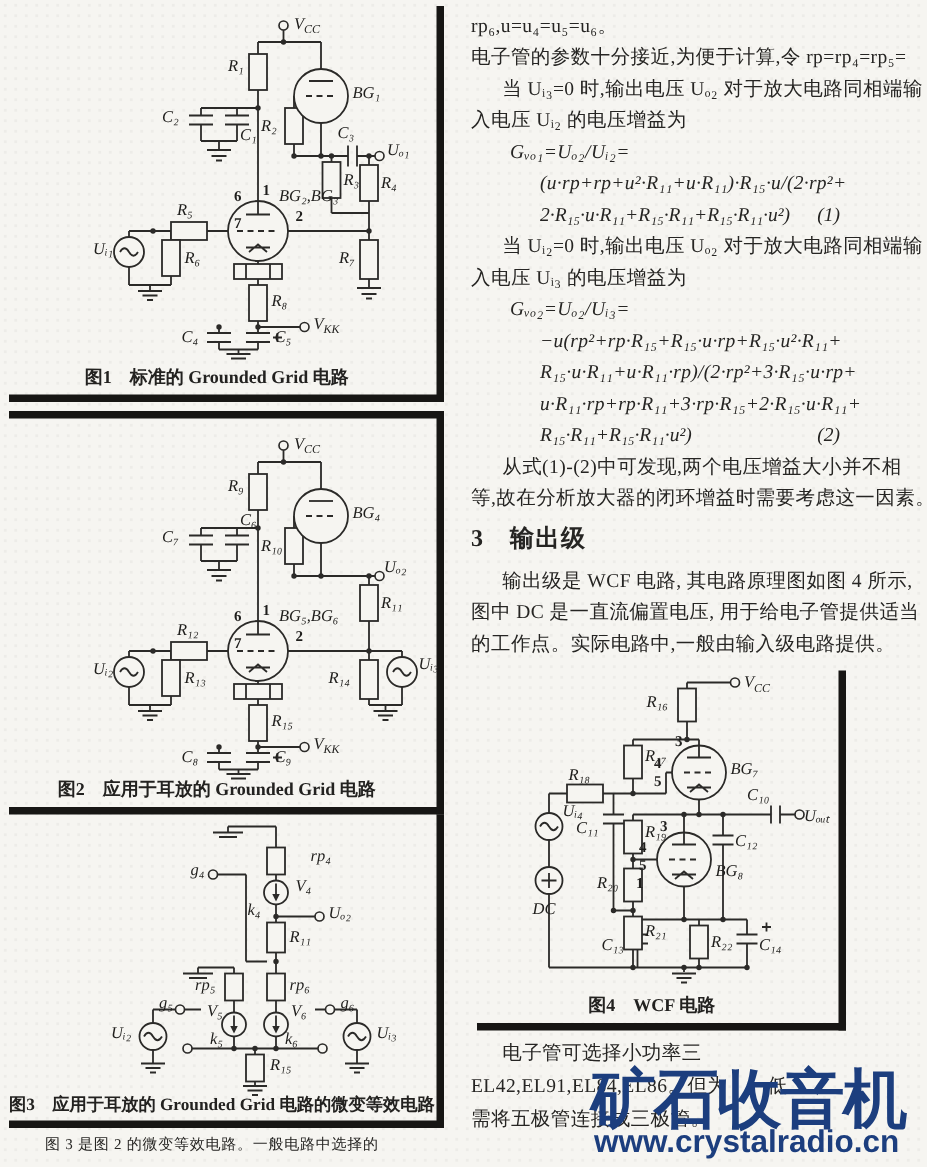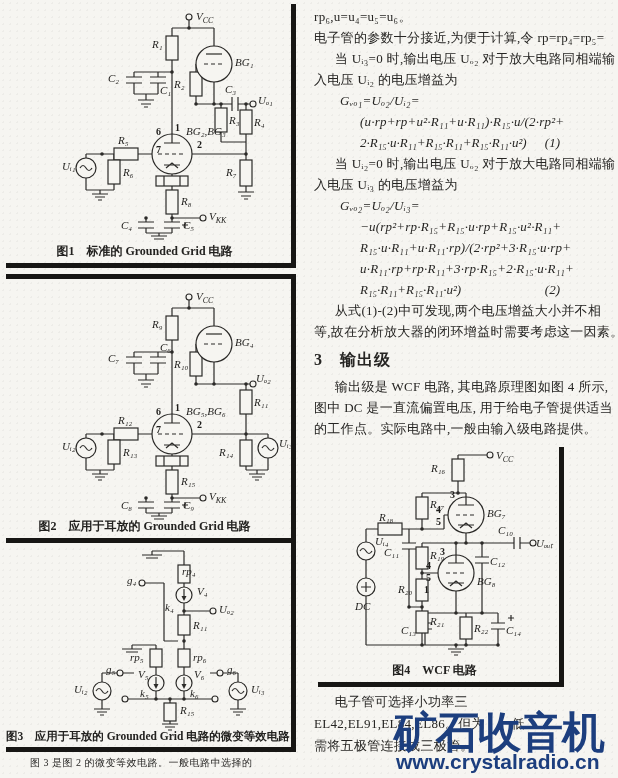--- a/index.html
+++ b/index.html
@@ -261,21 +261,21 @@
           <circle class="term" cx="214" cy="128" r="3"></circle>
           <circle class="term" cx="119" cy="154" r="3"></circle>
           <circle class="term" cx="209" cy="154" r="3"></circle>
           <circle class="dot" cx="178" cy="66" r="1.8"></circle>
             <circle class="dot" cx="178" cy="96" r="1.8"></circle>
           <circle class="dot" cx="150" cy="154" r="1.8"></circle>
             <circle class="dot" cx="178" cy="154" r="1.8"></circle>
           <circle class="dot" cx="164" cy="154" r="1.8"></circle>
         </g>
       </svg>
-      <span class="lbl" style="left:176px;top:22px;">rp₄</span>
+      <span class="lbl" style="left:201px;top:22px;">rp₄</span>
       <span class="lbl" style="left:121px;top:31px;">g₄</span>
       <span class="lbl" style="left:191px;top:42px;">V₄</span>
       <span class="lbl" style="left:159px;top:58px;">k₄</span>
       <span class="lbl" style="left:213px;top:60px;">Uₒ₂</span>
       <span class="lbl" style="left:187px;top:76px;">R₁₁</span>
       <span class="lbl" style="left:124px;top:108px;">rp₅</span>
       <span class="lbl" style="left:187px;top:108px;">rp₆</span>
       <span class="lbl" style="left:132px;top:125px;">V₅</span>
       <span class="lbl" style="left:188px;top:125px;">V₆</span>
       <span class="lbl" style="left:100px;top:120px;">g₅</span>

